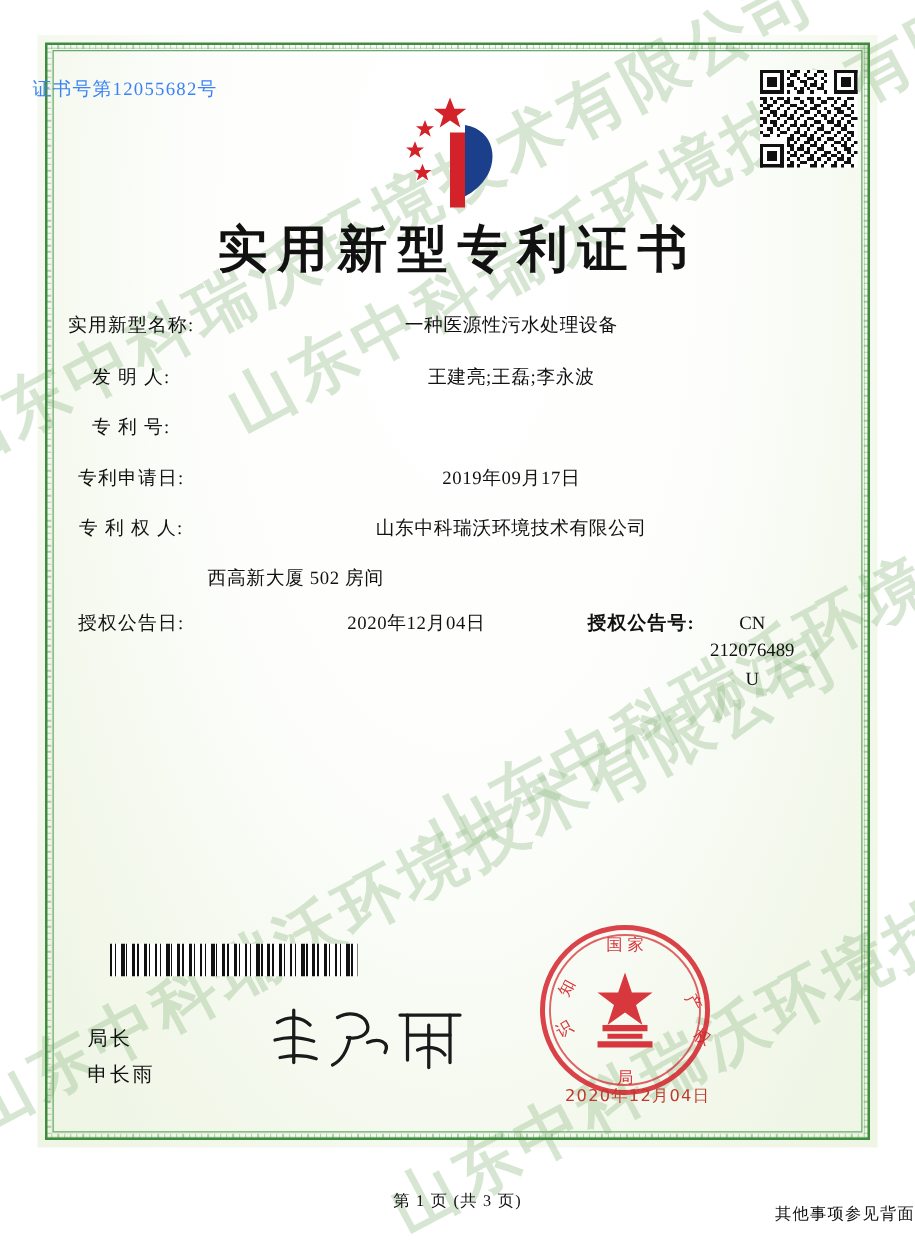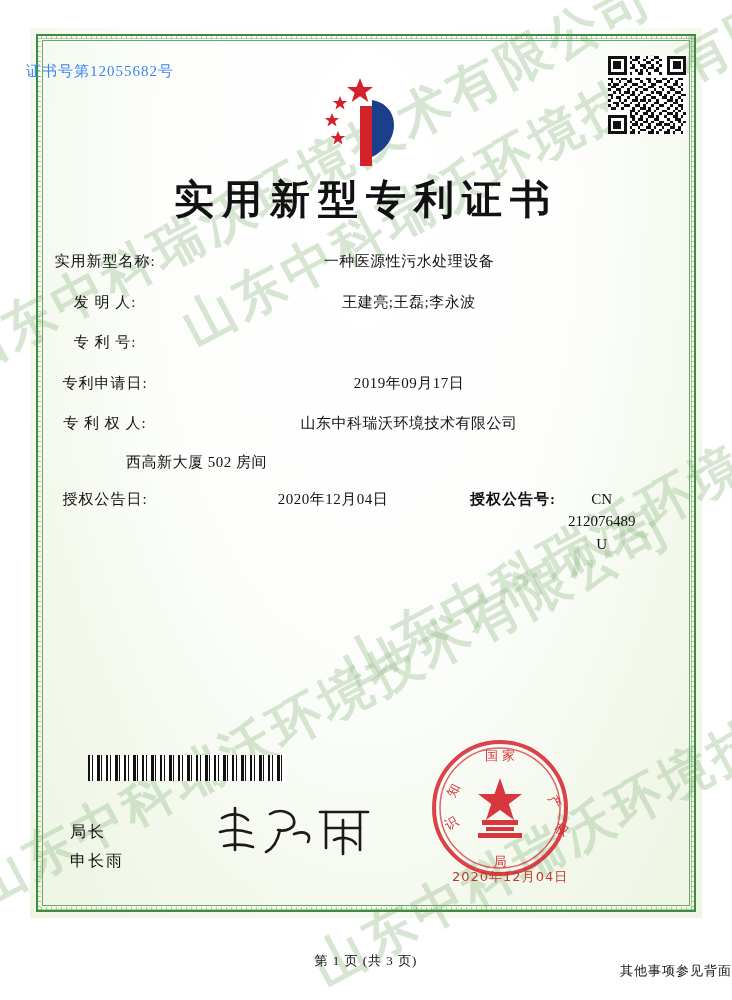--- a/index.html
+++ b/index.html
@@ -145,21 +145,21 @@
     flex: 0 0 110px;
     letter-spacing: 1px;
     white-space: nowrap;
     font-weight: bold;
   }
   .field-second-value {
     flex: 1 1 auto;
     font-family: Liberation Serif, serif;
   }
   .addr-cont {
-    margin-left: 76px;
+    margin-left: 116px;
     letter-spacing: .5px;
   }
   .paragraphs {
     position: absolute;
     left: 50px; top: 553px;
     width: 566px;
     font-size: 14.5px;
     line-height: 1.9;
     color: #111;
     text-align: justify;

